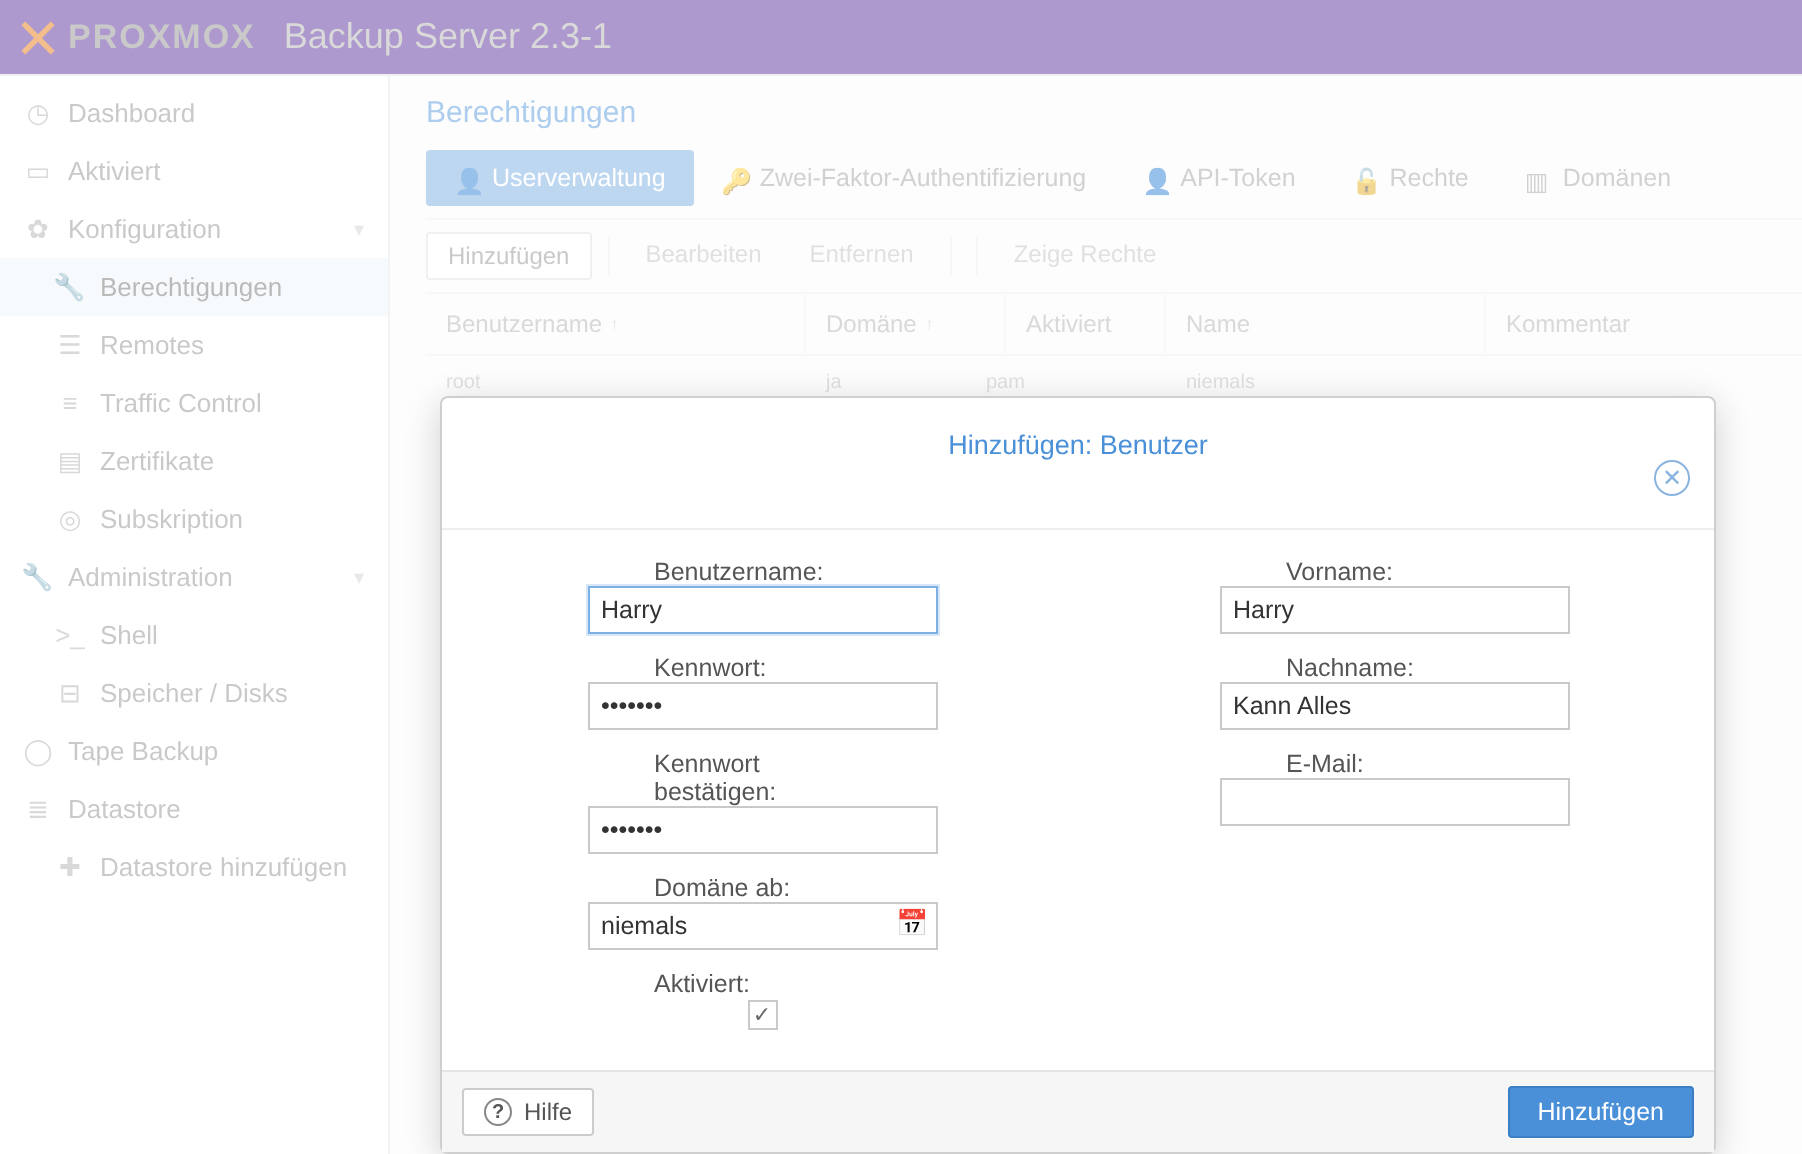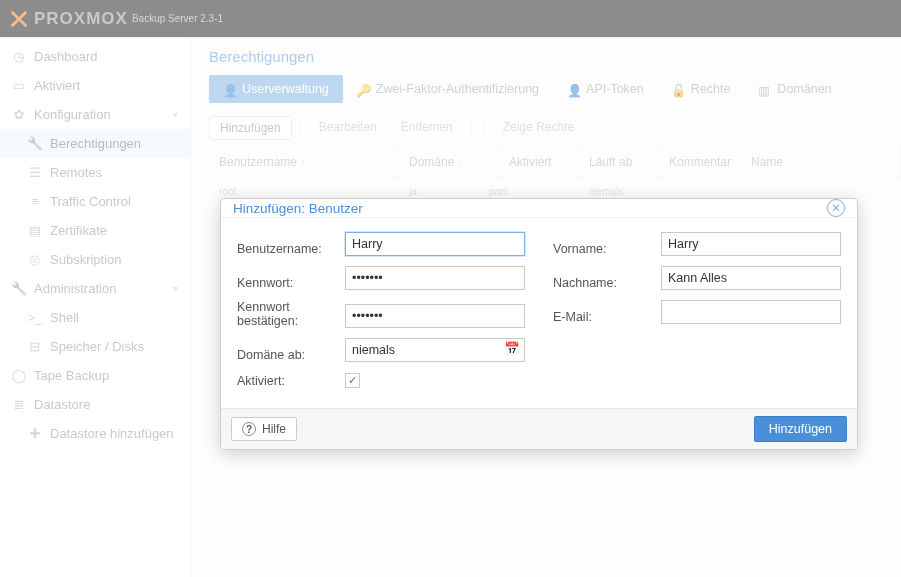--- a/index.html
+++ b/index.html
@@ -1,23 +1,23 @@
 <!DOCTYPE html>
 <html><head>
 <meta charset="utf-8">
 <style>
 * { box-sizing: border-box; margin: 0; padding: 0; }
 body { font-family: "Helvetica Neue", Arial, sans-serif; font-size: 13px; color: #555; background: #f5f5f5; width: 901px; height: 577px; overflow: hidden; position: relative; }
 
 
-.header { height: 38px; background: #000000; border-bottom: 1px solid #ddd; display: flex; align-items: center; padding: 0 8px; }
+.header { height: 38px; background: #4c1d95; border-bottom: 1px solid #ddd; display: flex; align-items: center; padding: 0 8px; }
 .logo { display: flex; align-items: center; gap: 4px; }
 .logo-mark { width: 22px; height: 22px; }
 .logo-text { font-size: 17px; font-weight: 700; letter-spacing: 1px; color: #888; }
-.prod-name { margin-left: 4px; color: #aaa; font-size: 10px; }
+.prod-name { margin-left: 14px; color: #aaa; font-size: 18px; }
 
 
 .layout { display: flex; height: calc(100% - 38px); }
 .sidebar { width: 195px; background: #fff; border-right: 1px solid #e5e5e5; padding-top: 4px; }
 .main { flex: 1; background: #fafafa; padding: 10px 0 0 18px; }
 
 
 .nav-item { display: flex; align-items: center; gap: 8px; padding: 7px 12px; color: #888; cursor: pointer; }
 .nav-item.selected { background: #eef3f8; color: #666; }
 .nav-item.sub { padding-left: 28px; }
@@ -37,25 +37,25 @@
 .divider { width: 1px; background: #eee; margin: 2px 4px; }
 
 .grid-header { display: flex; border-top: 1px solid #eee; border-bottom: 1px solid #eee; background: #fafafa; }
 .gh { padding: 8px 10px; color: #aaa; font-size: 12px; border-right: 1px solid #f0f0f0; display: flex; align-items: center; gap: 4px; }
 .grid-row { display: flex; }
 .gc { padding: 8px 10px; color: #bbb; font-size: 10px; }
 
 
 .mask { position: absolute; inset: 0; background: rgba(255,255,255,0.55); }
 .modal { position: absolute; left: 220px; top: 198px; width: 638px; background: #fff; border: 1px solid #cfcfcf; border-radius: 4px; box-shadow: 0 4px 18px rgba(0,0,0,0.18); }
-.modal-head { display: flex; align-items: center; padding: 0 12px; border-bottom: 1px solid #eee; }
+.modal-head { display: flex; align-items: center; padding: 16px 12px; border-bottom: 1px solid #eee; flex-direction: column; }
 .modal-title { color: #4a90d9; font-size: 13.5px; }
 .modal-close { margin-left: auto; width: 18px; height: 18px; border: 1.5px solid #8ab4e0; border-radius: 50%; display: flex; align-items: center; justify-content: center; color: #8ab4e0; font-size: 12px; cursor: pointer; line-height: 1; }
 .modal-body { padding: 14px 16px 10px 16px; display: grid; grid-template-columns: 1fr 1fr; column-gap: 28px; }
-.form-row { display: flex; align-items: flex-end; margin-bottom: 10px; }
+.form-row { display: flex; align-items: center; margin-bottom: 10px; flex-direction: column; }
 .form-row label { width: 108px; color: #555; font-size: 12.5px; }
 .form-row .ctrl { flex: 1; }
 .form-row input[type=text], .form-row input[type=password] { width: 100%; height: 24px; border: 1px solid #c9c9c9; padding: 2px 6px; font-size: 12.5px; color: #333; }
 .form-row input.focused { border-color: #7eb0e6; outline: none; box-shadow: 0 0 0 1px rgba(126,176,230,0.3); }
 .date-wrap { position: relative; }
 .date-icon { position: absolute; right: 4px; top: 3px; color: #888; font-size: 13px; }
 .checkbox { width: 15px; height: 15px; border: 1px solid #c9c9c9; display: inline-flex; align-items: center; justify-content: center; color: #666; font-size: 11px; }
 .full-row { grid-column: 1 / span 2; }
 .modal-foot { border-top: 1px solid #e5e5e5; background: #f6f6f6; padding: 7px 10px; display: flex; align-items: center; }
 .help-btn { display: flex; align-items: center; gap: 6px; border: 1px solid #ccc; background: #fff; padding: 4px 10px; border-radius: 2px; color: #555; cursor: pointer; font-size: 12px; }
@@ -178,28 +178,25 @@
           <span>Benutzername</span>
           <span class="sort-arrow">↑</span>
         </div>
       <div class="gh" style="width:100px">
           <span>Domäne</span>
           <span class="sort-arrow">↑</span>
         </div>
       <div class="gh" style="width:80px">
           <span>Aktiviert</span>
         </div>
-      <div class="gh" style="width:80px">
-          <span>Läuft ab</span>
+      <div class="gh" style="width:160px">
+          <span>Name</span>
         </div>
       <div class="gh" style="flex:1;border-right:none">
           <span>Kommentar</span>
-        </div>
-      <div class="gh" style="width:160px">
-          <span>Name</span>
         </div>
     </div>
     <div class="grid-row">
       <div class="gc" style="width:190px">root</div>
       <div class="gc" style="width:80px">ja</div>
       <div class="gc" style="width:100px">pam</div>
       <div class="gc" style="width:80px">niemals</div>
     </div>
   </div>
 </div>

